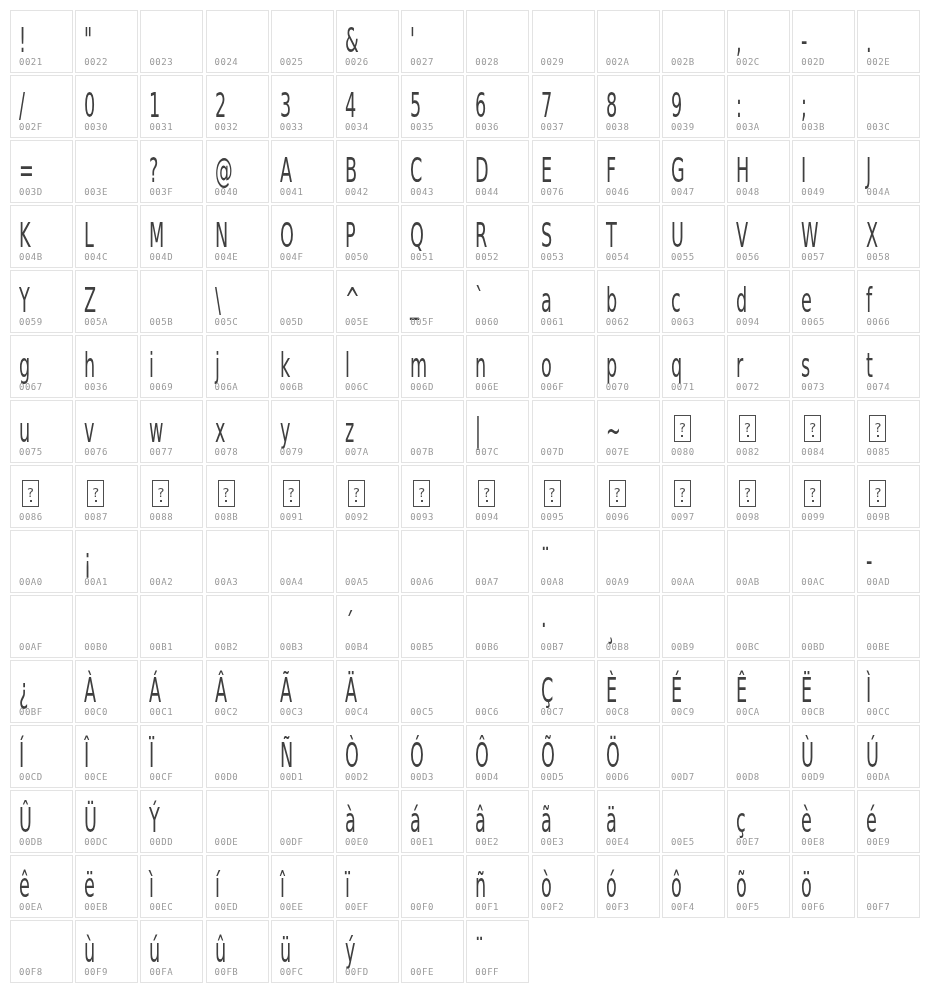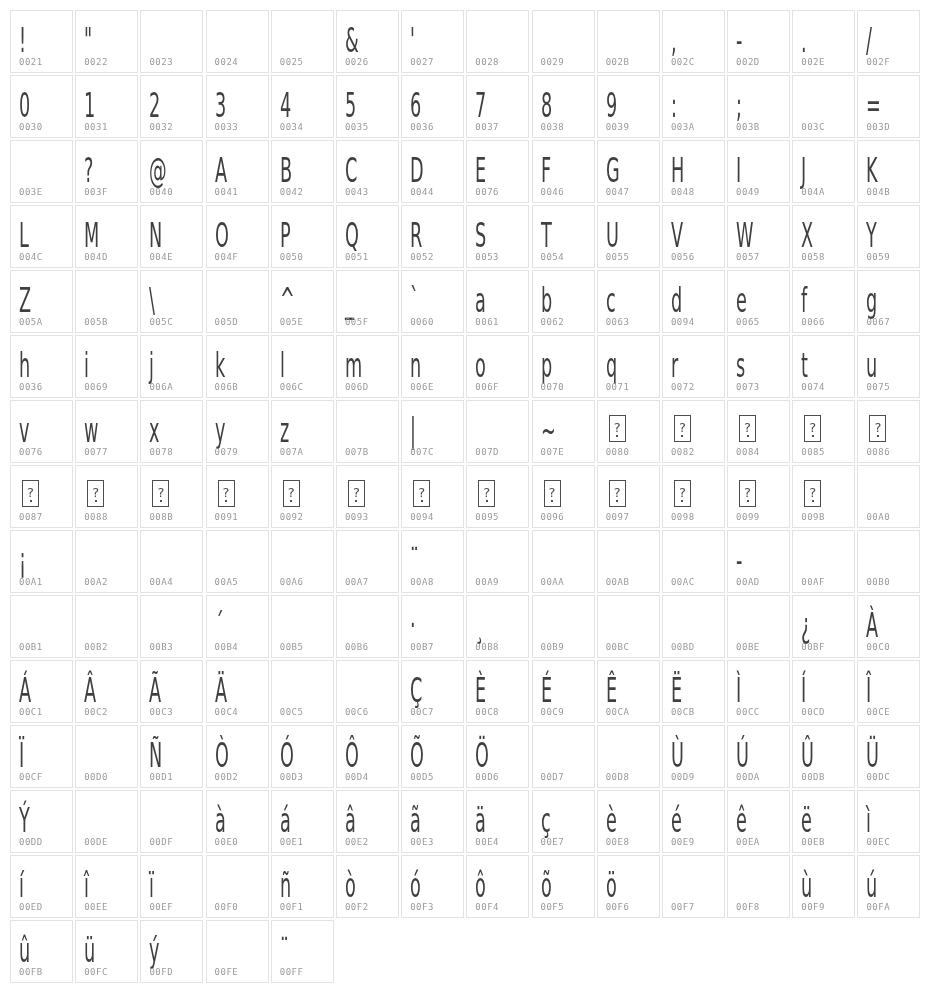--- a/index.html
+++ b/index.html
@@ -88,20 +88,23 @@
       <span class="glyph">'</span>
       <span class="code">0027</span>
     </div>
     <div class="cell">
       <span class="code">0028</span>
     </div>
     <div class="cell">
       <span class="code">0029</span>
     </div>
     <div class="cell">
+      <span class="code">002A</span>
+    </div>
+    <div class="cell">
       <span class="code">002B</span>
     </div>
     <div class="cell">
       <span class="glyph">,</span>
       <span class="code">002C</span>
     </div>
     <div class="cell">
       <span class="glyph">-</span>
       <span class="code">002D</span>
     </div>
@@ -499,20 +502,23 @@
       <span class="code">00A0</span>
     </div>
     <div class="cell">
       <span class="glyph">¡</span>
       <span class="code">00A1</span>
     </div>
     <div class="cell">
       <span class="code">00A2</span>
     </div>
     <div class="cell">
+      <span class="code">00A3</span>
+    </div>
+    <div class="cell">
       <span class="code">00A4</span>
     </div>
     <div class="cell">
       <span class="code">00A5</span>
     </div>
     <div class="cell">
       <span class="code">00A6</span>
     </div>
     <div class="cell">
       <span class="code">00A7</span>
@@ -719,20 +725,23 @@
       <span class="glyph">â</span>
       <span class="code">00E2</span>
     </div>
     <div class="cell">
       <span class="glyph">ã</span>
       <span class="code">00E3</span>
     </div>
     <div class="cell">
       <span class="glyph">ä</span>
       <span class="code">00E4</span>
+    </div>
+    <div class="cell">
+      <span class="code">00E5</span>
     </div>
     <div class="cell">
       <span class="glyph">ç</span>
       <span class="code">00E7</span>
     </div>
     <div class="cell">
       <span class="glyph">è</span>
       <span class="code">00E8</span>
     </div>
     <div class="cell">

